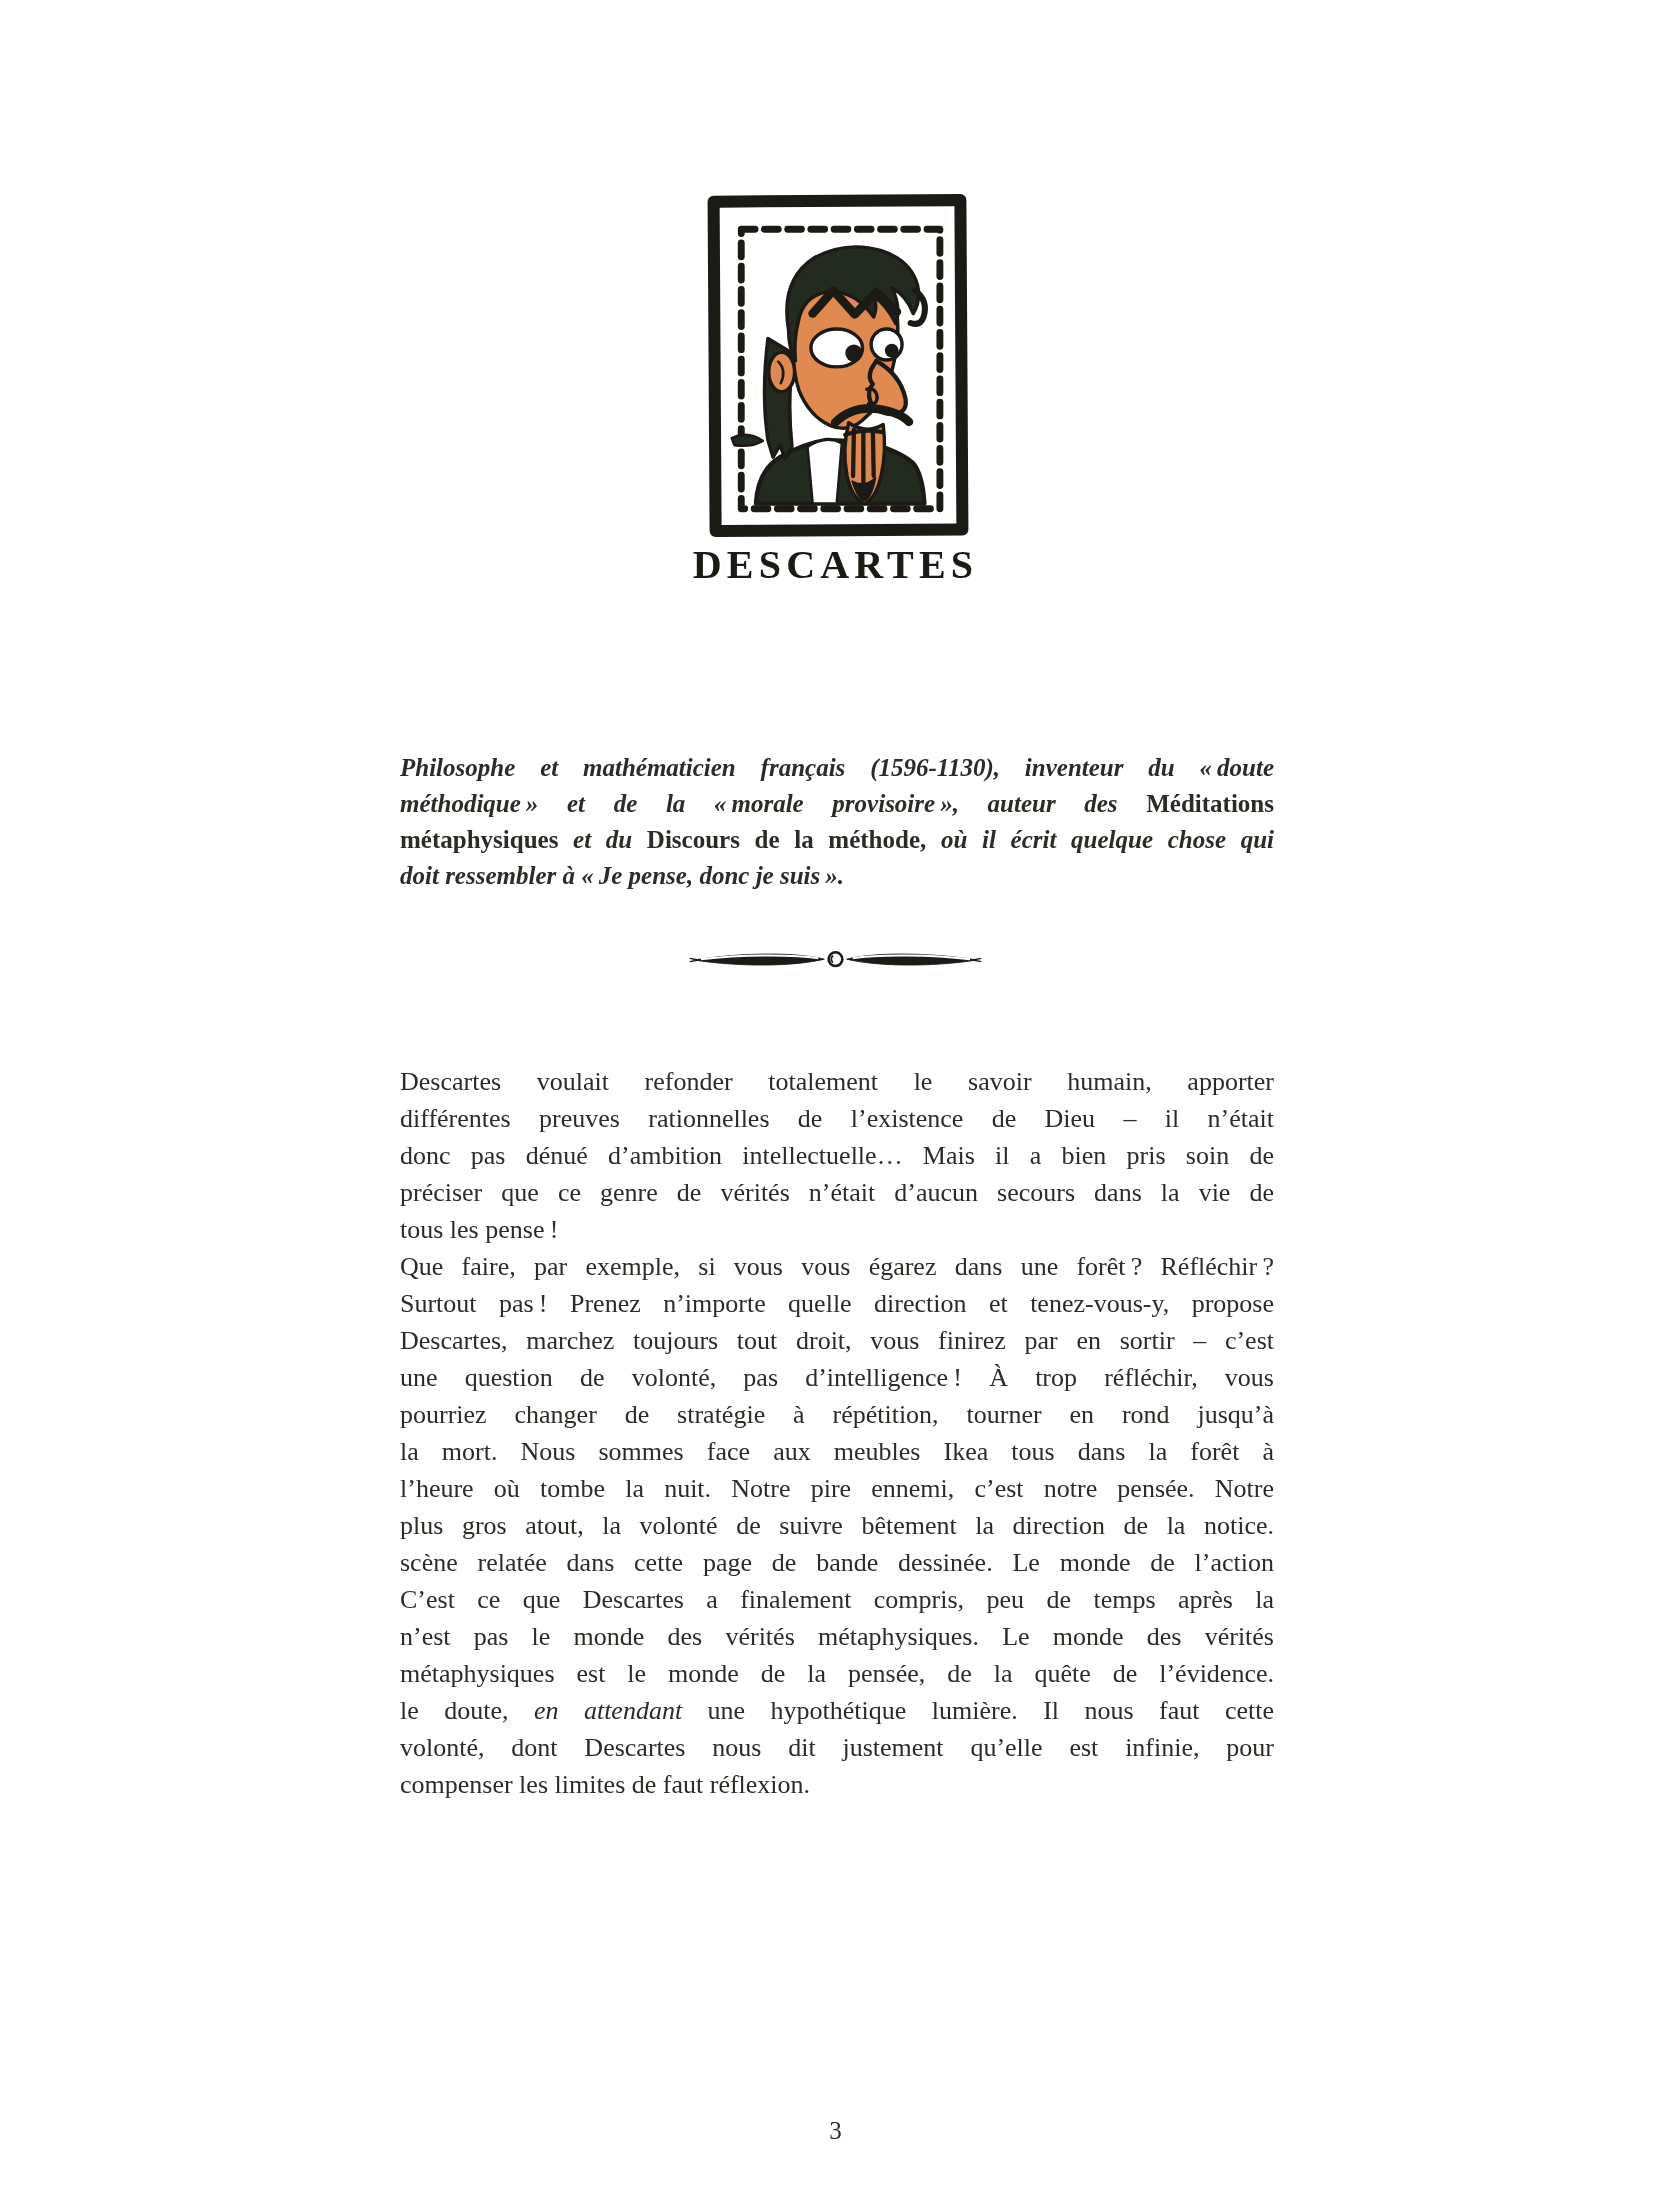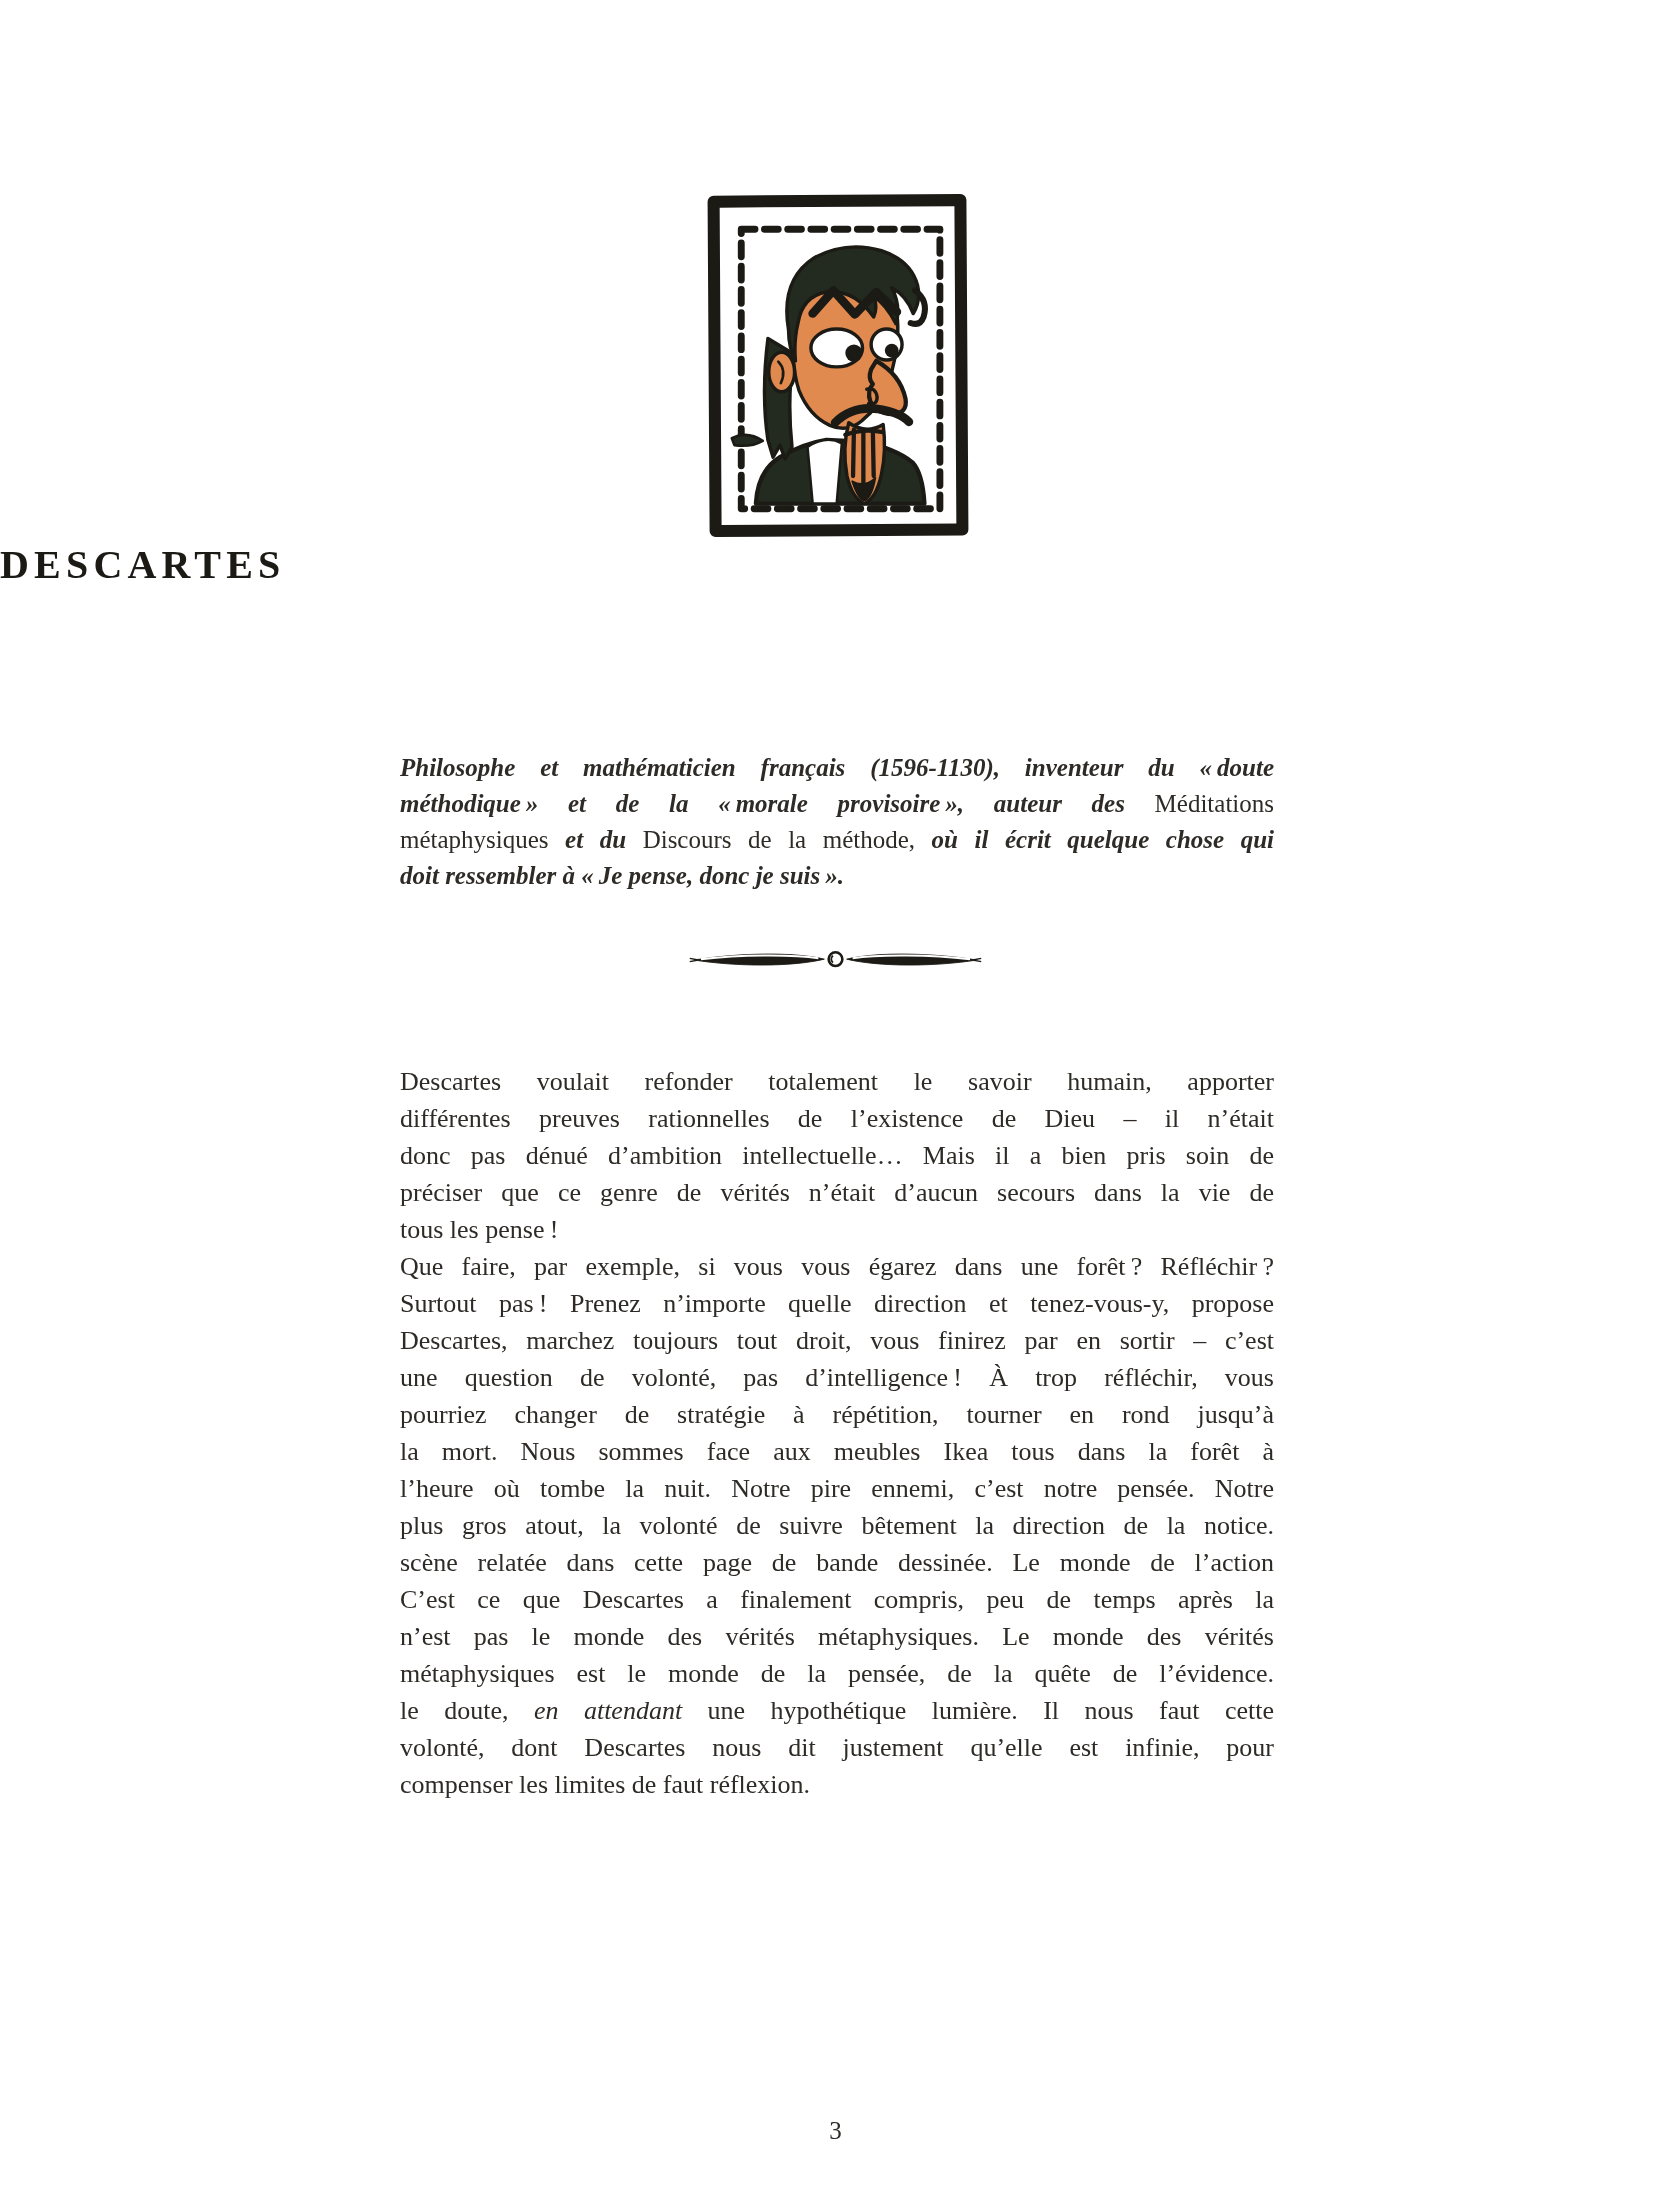--- a/index.html
+++ b/index.html
@@ -14,39 +14,39 @@
     width:1671px;height:2203px;position:relative;overflow:hidden;
     background:var(--paper);
     color:var(--ink);
     font-family:"Liberation Serif","DejaVu Serif",serif;
   }
   .abs{position:absolute;}
 
   #portrait{left:706px;top:192px;width:264px;height:348px;}
   #title{
     left:0;top:545px;width:100%;margin:0;
-    font-size:40px;line-height:40px;
+    text-align:center;font-size:40px;line-height:40px;
     font-weight:bold;letter-spacing:5.2px;color:var(--strong);
   }
   #intro{left:400px;top:750px;width:874px;font-size:25px;line-height:36px;}
   #divider{left:689px;top:948px;width:293px;height:24px;}
   #body{left:400px;top:1018px;width:874px;font-size:26px;line-height:37px;margin-top:45px;}
   #pageno{left:0;top:2117px;width:100%;text-align:center;font-size:25px;color:var(--ink);}
 
   .text-line{
     text-align:justify;
     text-align-last:justify;
     -moz-text-align-last:justify;
   }
   .text-line.final{text-align-last:left;-moz-text-align-last:left;}
 
   .seg-plain{font-style:normal;font-weight:normal;}
   .seg-italic{font-style:italic;font-weight:normal;}
   .seg-ibold{font-style:italic;font-weight:bold;}
-  .seg-roman{font-style:normal;font-weight:normal;}
+  .seg-roman{font-style:normal;font-weight:bold;}
 </style>
 </head>
 <body>
 
 <div class="abs" id="portrait">
   <svg width="264" height="348" viewBox="0 0 307 404" aria-hidden="true">
     <g stroke-linecap="round" stroke-linejoin="round">
 
       <rect x="10" y="10" width="287" height="383" style="fill:none;stroke:var(--strong);stroke-width:14" transform="rotate(-0.35 153 201)"></rect>
 

